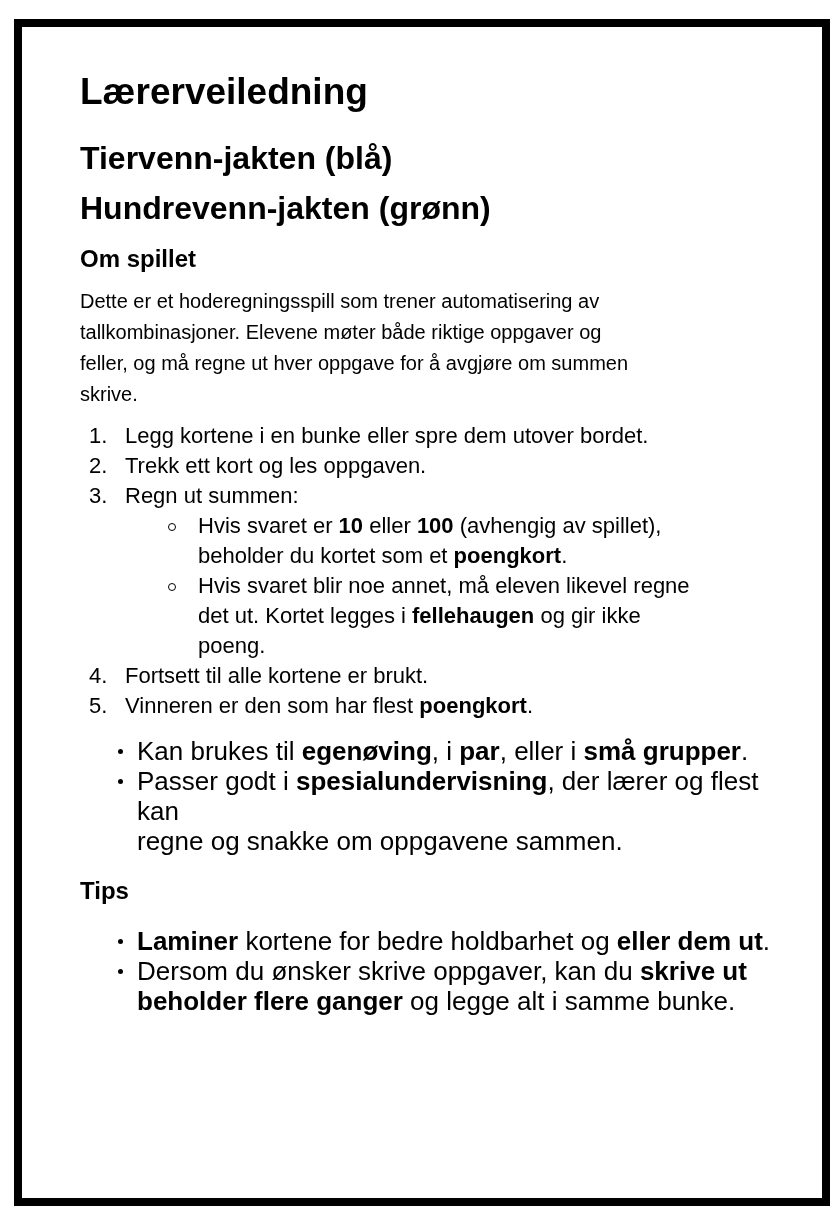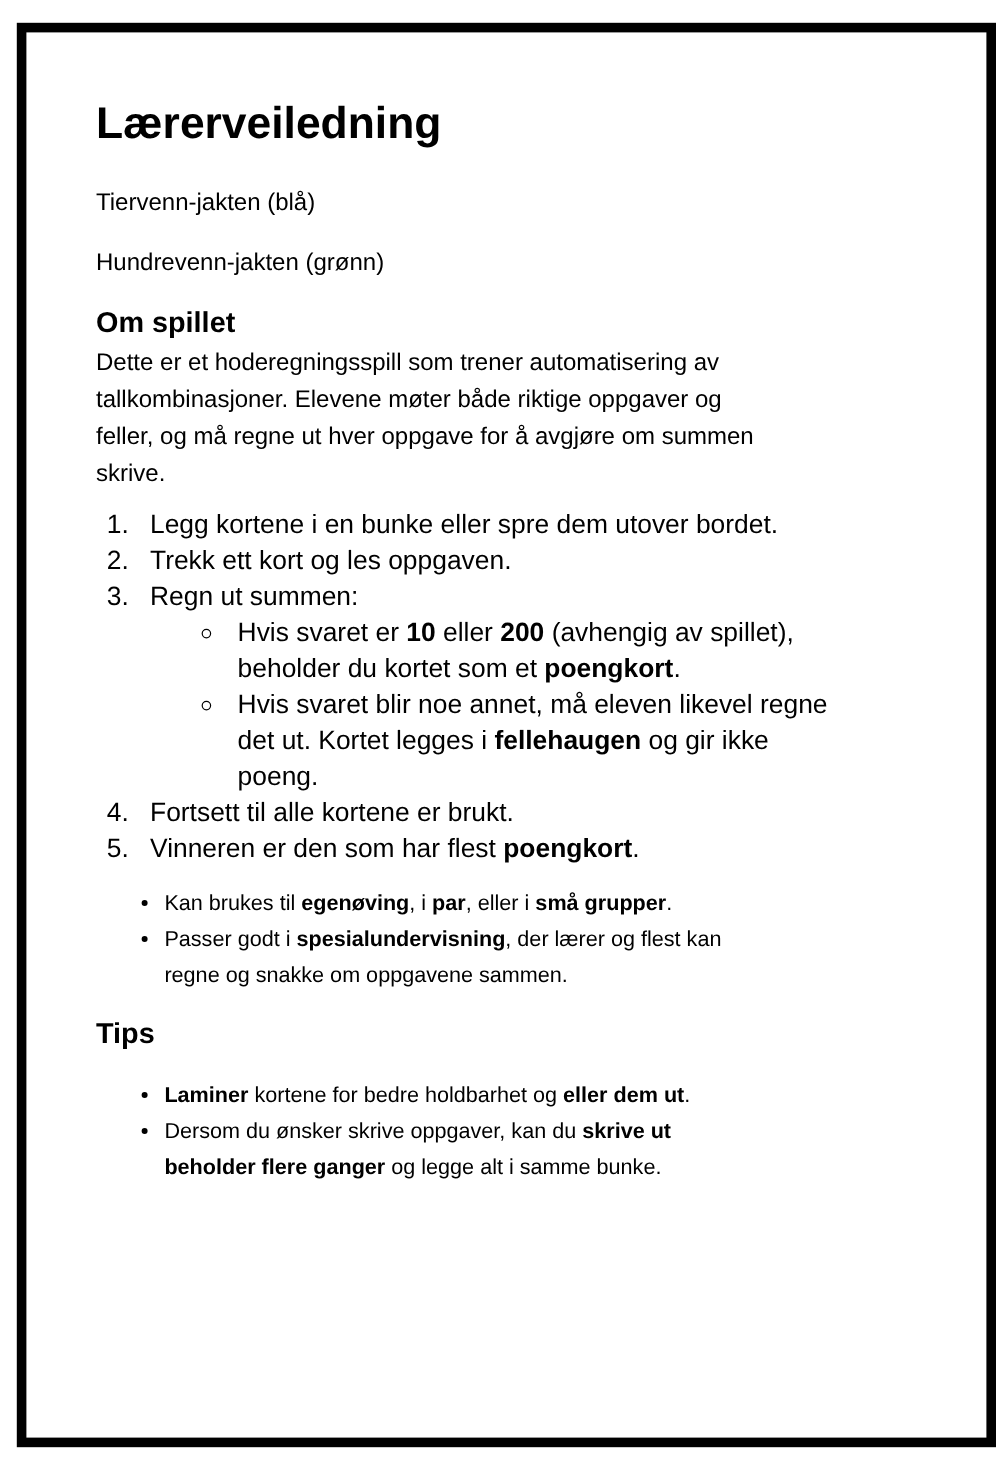--- a/index.html
+++ b/index.html
@@ -21,43 +21,43 @@
     top: 19px;
     width: 816px;
     height: 1187px;
     border: 8px solid #000000;
     box-sizing: border-box;
     background: #ffffff;
   }
   .content {
     position: absolute;
     left: 80px;
-    top: 81px;
+    top: 70px;
     width: 724px;
   }
   h1.doc-title {
     font-size: 37px;
     line-height: 44px;
     font-weight: bold;
     margin: 0 0 29px 0;
   }
   p.game-title {
-    font-size: 20px;
+    font-size: 32px;
     line-height: 31px;
-    font-weight: normal;
+    font-weight: bold;
     margin: 0 0 19px 0;
   }
   h2.section-heading {
     font-size: 24px;
     line-height: 31px;
     font-weight: bold;
     margin: 0 0 20px 0;
   }
   h2.tight {
-    margin-bottom: 2px;
+    margin-bottom: 12px;
   }
   p.body-para {
     font-size: 20px;
     line-height: 31px;
     margin: 0 0 11px 0;
   }
   ol.steps {
     list-style: none;
     margin: 0 0 15px 0;
     padding: 0;
@@ -92,21 +92,21 @@
     width: 8px;
     height: 8px;
     border: 1.5px solid #000000;
     border-radius: 50%;
     box-sizing: border-box;
   }
   ul.bullets {
     list-style: none;
     margin: 0 0 19px 0;
     padding: 0;
-    font-size: 18px;
+    font-size: 26px;
     line-height: 30px;
   }
   ul.bullets > li {
     position: relative;
     padding-left: 57px;
     margin: 0;
   }
   ul.bullets > li::before {
     content: "";
     position: absolute;
@@ -143,21 +143,21 @@
       <span><span>Legg kortene i en bunke eller spre dem utover bordet.</span></span>
     </li>
     <li>
       <span class="step-num">2.</span>
       <span><span>Trekk ett kort og les oppgaven.</span></span>
     </li>
     <li>
       <span class="step-num">3.</span>
       <span><span>Regn ut summen:</span></span>
       <ul class="subs">
-        <li><span>Hvis svaret er </span><b>10</b><span> eller </span><b>200</b><span> (avhengig av spillet),</span><br><span>beholder du kortet som et </span><b>poengkort</b><span>.</span></li>
+        <li><span>Hvis svaret er </span><b>10</b><span> eller </span><b>100</b><span> (avhengig av spillet),</span><br><span>beholder du kortet som et </span><b>poengkort</b><span>.</span></li>
         <li><span>Hvis svaret blir noe annet, må eleven likevel regne</span><br><span>det ut. Kortet legges i </span><b>fellehaugen</b><span> og gir ikke</span><br><span>poeng.</span></li>
       </ul>
     </li>
     <li>
       <span class="step-num">4.</span>
       <span><span>Fortsett til alle kortene er brukt.</span></span>
     </li>
     <li>
       <span class="step-num">5.</span>
       <span><span>Vinneren er den som har flest </span><b>poengkort</b><span>.</span></span>

